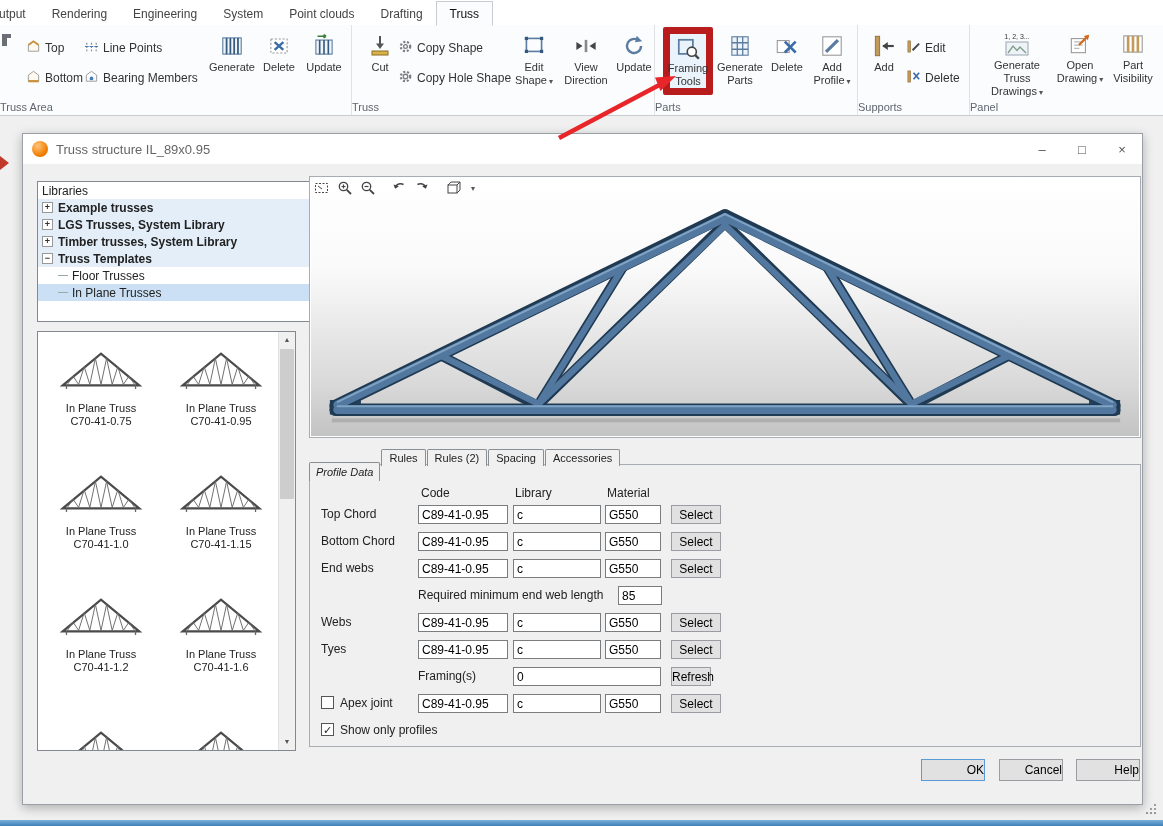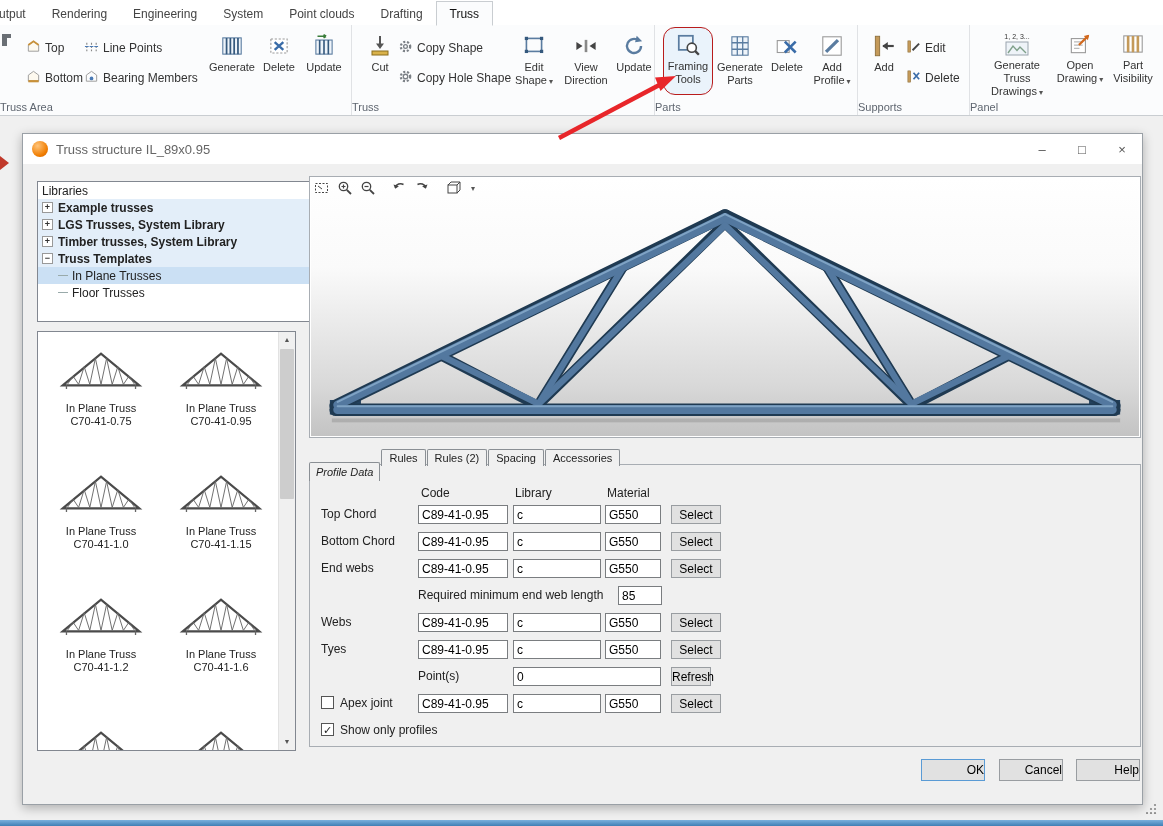--- a/index.html
+++ b/index.html
@@ -12,21 +12,21 @@
   .rtab { padding:5px 13px 4px; font-size:12px; color:#444; white-space:nowrap; cursor:default; }
   .rtab.first { margin-left:-14px; }
   .rtab.active { background:#fbfcfd; border:1px solid #c9cdd1; border-bottom:1px solid #fbfcfd; margin-bottom:-1px; color:#111; }
   .toolrow { position:relative; height:90px; display:flex; }
   .rgroup { position:relative; height:100%; border-right:1px solid #e0e2e5; flex:0 0 auto; }
   .rgroup-label { position:absolute; bottom:2px; left:0; right:0; text-align:left; font-size:11px; color:#5f6670;margin-top:16px; }
   .rbig { position:absolute; display:flex; flex-direction:column; align-items:center; font-size:11px; line-height:1.18; color:#333; text-align:center; padding-top:2px; cursor:default; }
   .rbig .ric { height:30px; display:flex; align-items:center; justify-content:center; }
   .rsmall { position:absolute; display:flex; align-items:center; gap:4px; font-size:12px; color:#333; height:22px; white-space:nowrap; cursor:default; }
   .dd { font-size:8px; color:#555; margin-left:2px; }
-  .hl-btn { border:1px solid #b91c1c; background:#eaf3fb; border-radius:12px; }
+  .hl-btn { border:7px solid #b91c1c; background:#eaf3fb; border-radius:2px; }
   .badge123 { font-size:7px; color:#333; display:block; line-height:8px; text-align:center; }
   .clipped-icon { position:absolute; left:1px; top:8px; }
 
   
   .arrow-overlay { position:absolute; left:545px; top:60px; width:160px; height:85px; z-index:50; pointer-events:none; }
 
   
   .edge-red { position:absolute; left:0; top:156px; width:0; height:0; border-top:7px solid transparent; border-bottom:7px solid transparent; border-left:9px solid #c0392b; }
 
   
@@ -389,27 +389,27 @@
         <span>LGS Trusses, System Library</span>
       </div>
       <div class="trow hl">
         <span class="tglyph">+</span>
         <span>Timber trusses, System Library</span>
       </div>
       <div class="trow hl">
         <span class="tglyph">−</span>
         <span>Truss Templates</span>
       </div>
+      <div class="trow child">
+        <span class="tline"></span>
+        <span>Floor Trusses</span>
+      </div>
       <div class="trow child selected">
         <span class="tline"></span>
         <span>In Plane Trusses</span>
-      </div>
-      <div class="trow child">
-        <span class="tline"></span>
-        <span>Floor Trusses</span>
       </div>
     </div>
     <div class="vscroll">
       <div class="sarrow top">▲</div>
       <div class="sthumb" style="top:17px; height:58px"></div>
       <div class="sarrow bottom">▼</div>
     </div>
   </div>
 
   <div class="thumbs">
@@ -612,21 +612,21 @@
 
   <div class="frow" style="top:506px">
     <span class="flabel">Tyes</span>
     <input class="fin code" value="C89-41-0.95" style="">
     <input class="fin lib" value="c" style="">
     <input class="fin mat" value="G550" style="">
     <button class="fbtn sel">Select</button>
   </div>
 
   <div class="frow" style="top:533px">
-    <span class="flabel" style="left:97px">Point(s)</span>
+    <span class="flabel" style="left:97px">Framing(s)</span>
     <input class="fin offw" value="0" style="">
     <button class="fbtn refresh">Refresh</button>
   </div>
 
   <div class="frow" style="top:560px">
     <span class="cb"></span>
     <span class="cb-label">Apex joint</span>
     <input class="fin code" value="C89-41-0.95" style="">
     <input class="fin lib" value="c" style="">
     <input class="fin mat" value="G550" style="">

